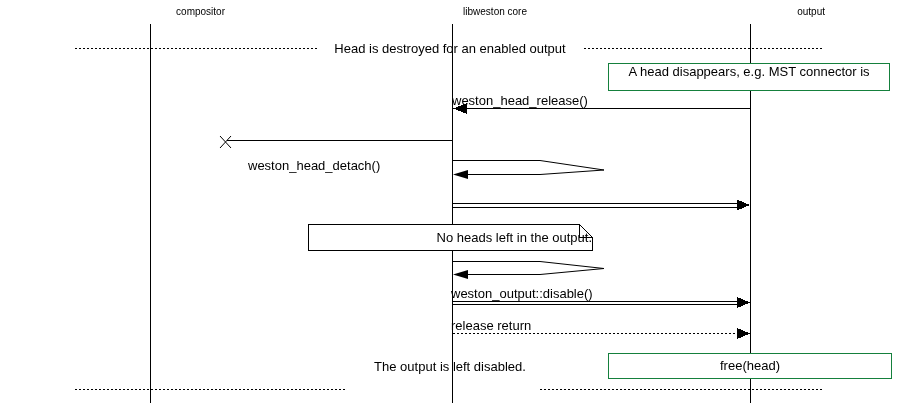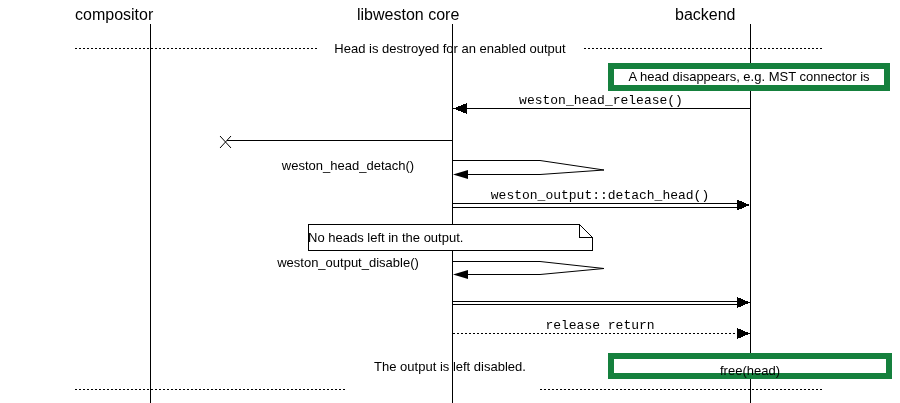--- a/index.html
+++ b/index.html
@@ -2,30 +2,30 @@
 <html><head>
 <meta charset="utf-8">
 <style>
   html,body{margin:0;padding:0;background:#888;}
   #stage{
     position:relative;width:900px;height:403px;background:#ffffff;
     font-family:"Liberation Sans",sans-serif;color:#000;overflow:hidden;
   }
   #stage svg{position:absolute;left:0;top:0;}
   .txt{position:absolute;font-size:13px;line-height:14px;white-space:nowrap;}
-  .center{text-align:center;font-family:Liberation Mono, monospace;}
-  .right{text-align:center;}
-  .actor{position:absolute;top:6px;width:150px;text-align:left;font-size:16px;}
+  .center{}
+  .right{text-align:left;}
+  .actor{position:absolute;top:6px;width:150px;text-align:right;font-size:10px;}
   .box{
-    position:absolute;background:#ffffff;border:6px solid #15803d;
+    position:absolute;background:#ffffff;border:1px solid #15803d;
     box-sizing:border-box;text-align:center;font-size:13px;line-height:13px;
   }
   .note1{left:608px;top:63px;width:282px;height:28px;padding-top:1px;}
   .freebox{left:608px;top:353px;width:284px;height:26px;line-height:24px;}
-  .note2txt{left:308px;top:231px;width:284px;text-align:left;}
+  .note2txt{left:308px;top:231px;width:284px;text-align:right;}
   .divtxt{left:250px;width:400px;text-align:center;}
 </style>
 </head>
 <body>
 
 <div id="stage">
 
   <svg width="900" height="403" viewBox="0 0 900 403" stroke="#000" fill="none" stroke-width="1" shape-rendering="crispEdges">
 
     <g>
@@ -88,39 +88,38 @@
       <polygon points="750,333.5 737,328 737,339" fill="#000" stroke="none"></polygon>
     </g>
 
     <g stroke-dasharray="2,2">
       <line x1="75" y1="389.5" x2="345" y2="389.5"></line>
       <line x1="540" y1="389.5" x2="823" y2="389.5"></line>
     </g>
   </svg>
 
   <div class="actor" style="left:75px">compositor</div>
-  <div class="actor" style="left:357px">libweston core</div>
-  <div class="actor" style="left:675px">backend</div>
+  <div class="actor" style="left:377px">libweston core</div>
+  <div class="actor" style="left:675px">output</div>
 
   <div class="txt divtxt" style="top:42px">Head is destroyed for an enabled output</div>
   <div class="txt divtxt" style="top:360px">The output is left disabled.</div>
 
   <div class="box note1">
     <div>A head disappears, e.g. MST connector is</div>
   </div>
 
   <div class="txt center" style="left:452px;top:94px;width:298px">weston_head_release()</div>
 
 
   <div class="txt right" style="left:248px;top:159px;width:200px">weston_head_detach()</div>
 
-  <div class="txt center" style="left:451px;top:189px;width:298px">weston_output::detach_head()</div>
 
   <div class="txt note2txt">No heads left in the output.</div>
 
-  <div class="txt right" style="left:248px;top:256px;width:200px">weston_output_disable()</div>
 
+  <div class="txt center" style="left:451px;top:287px;width:298px">weston_output::disable()</div>
 
   <div class="txt center" style="left:451px;top:319px;width:298px">release return</div>
 
   <div class="box freebox">free(head)</div>
 
 </div>
 
 </body></html>

